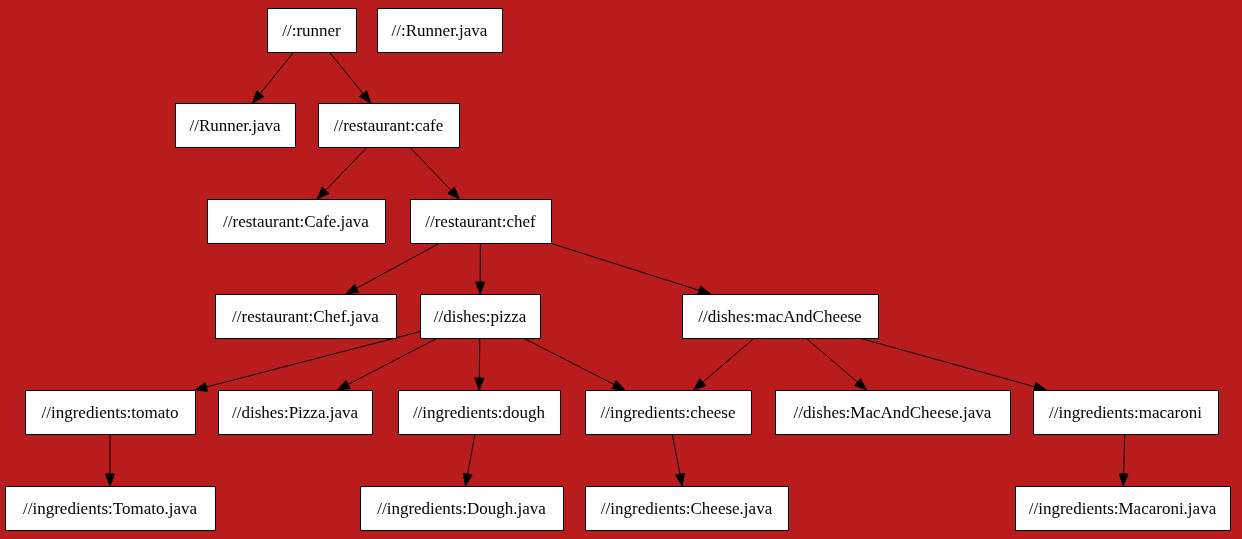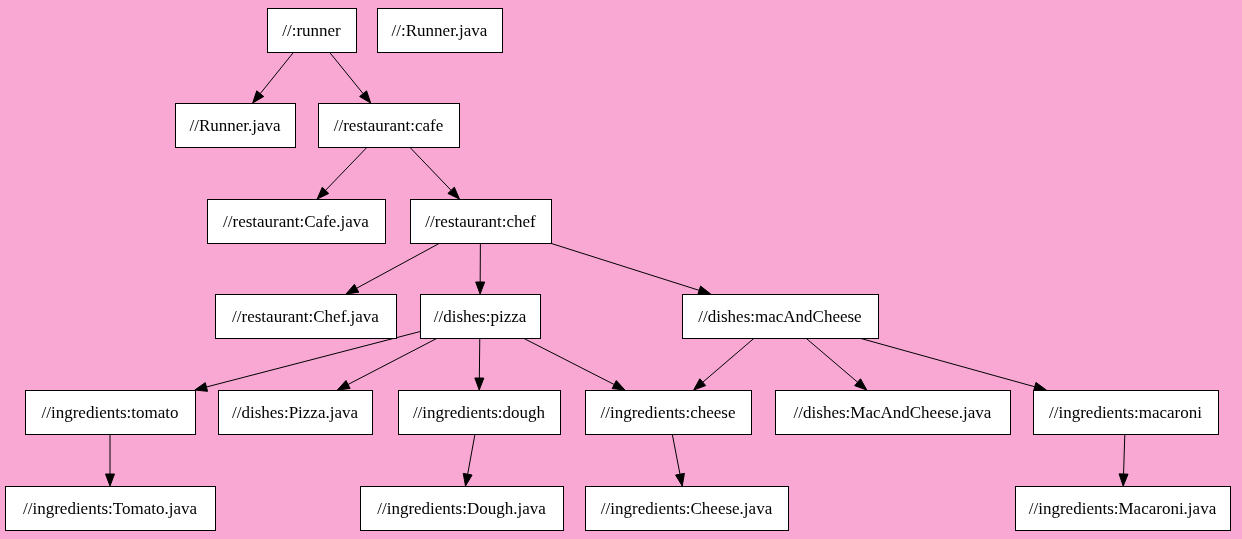--- a/index.html
+++ b/index.html
@@ -4,21 +4,21 @@
 <style>
   html, body {
     margin: 0;
     padding: 0;
     background: #ffffff;
   }
   .canvas {
     width: 1242px;
     height: 539px;
     position: relative;
-    background: #f9a8d4;
+    background: #b91c1c;
     overflow: hidden;
   }
   svg {
     display: block;
   }
   .node-rect {
     fill: #ffffff;
     stroke: #000000;
     stroke-width: 1;
   }

